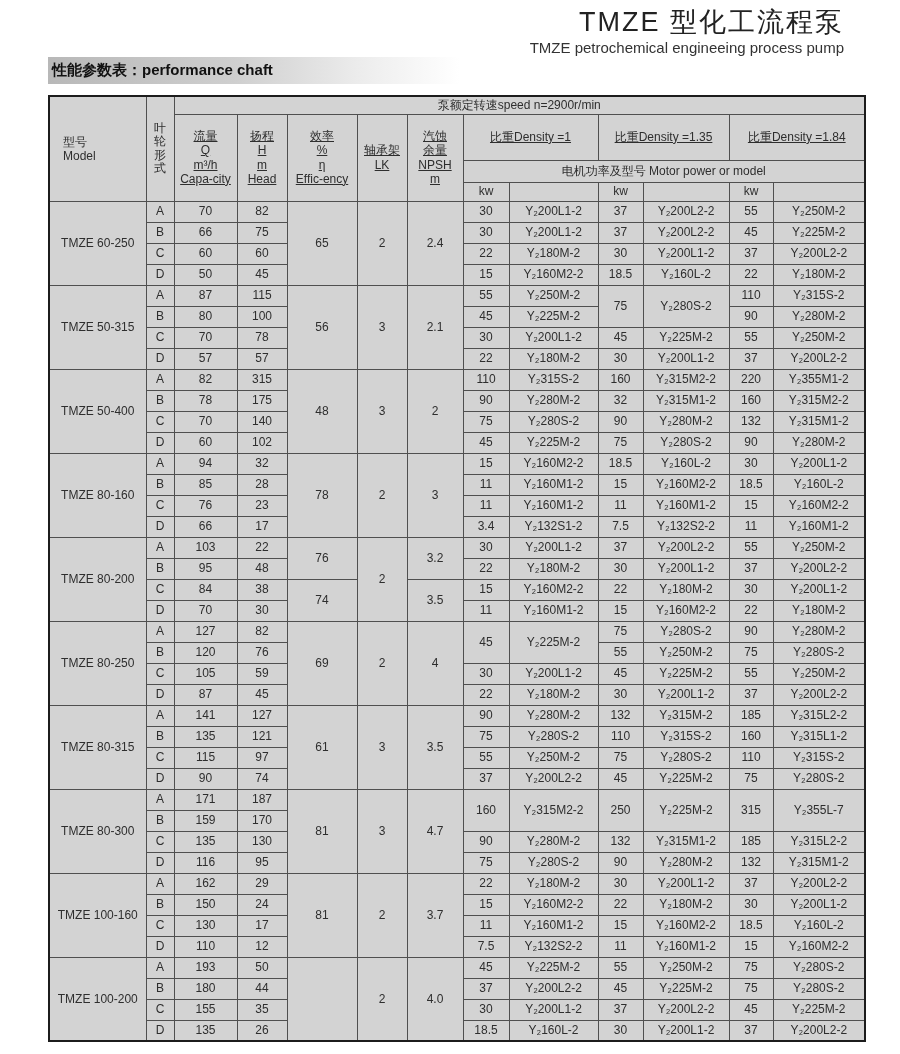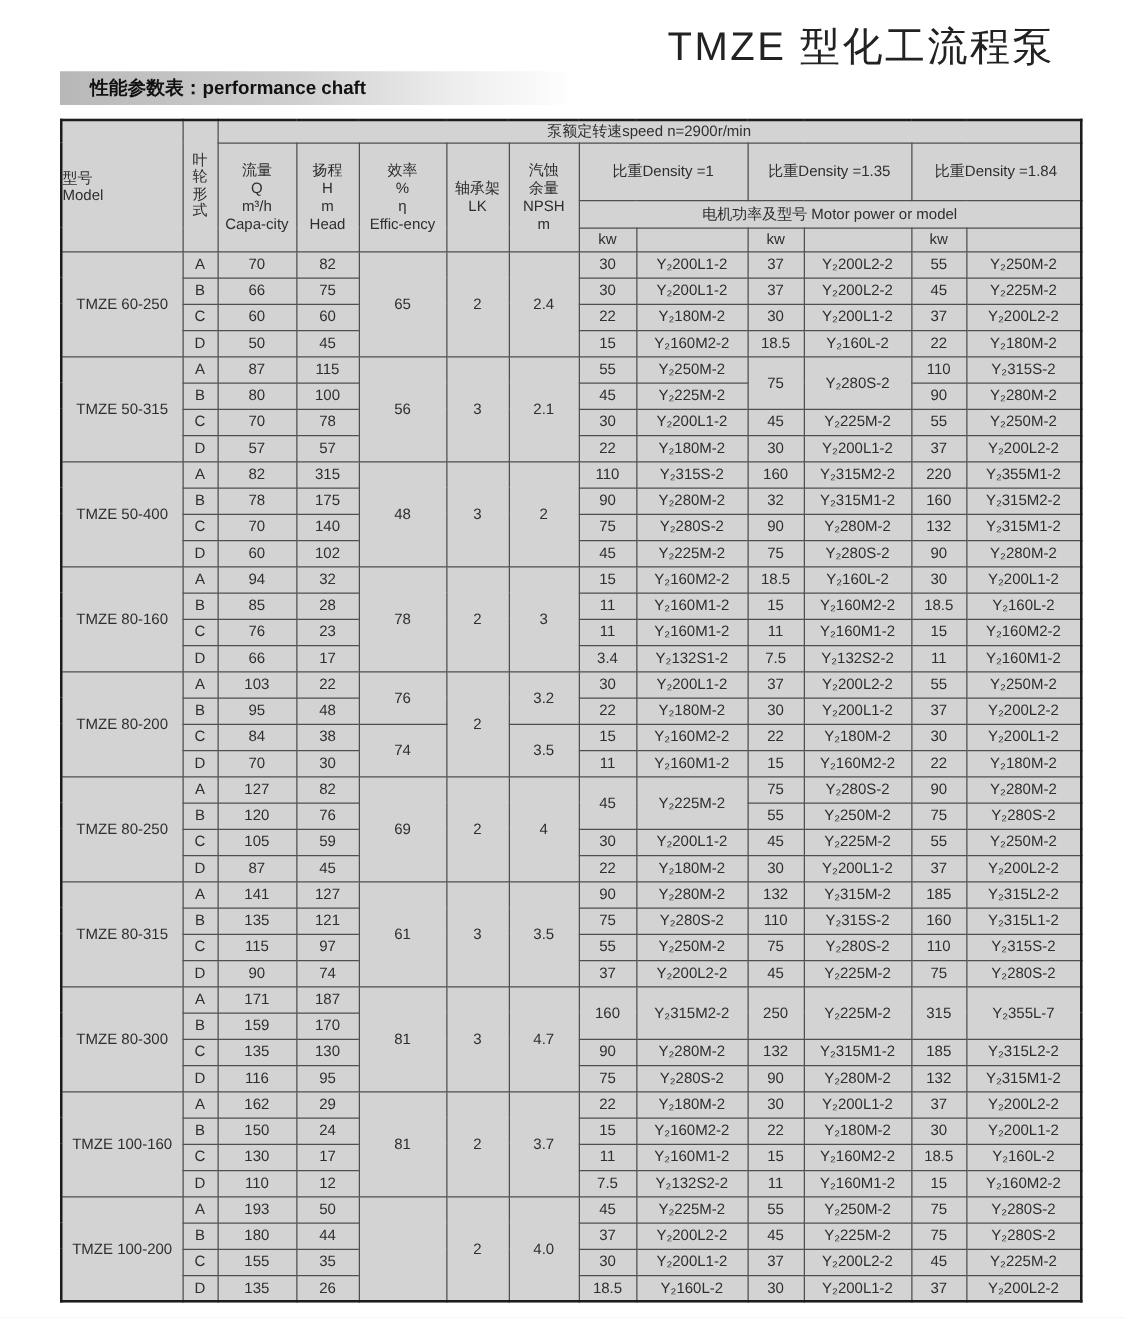--- a/index.html
+++ b/index.html
@@ -1,45 +1,46 @@
 <!DOCTYPE html>
 <html style="--table-bg: #d3d3d3; --grid: #4f4f4f;"><head>
 <meta charset="utf-8">
 <style>
   html,body{margin:0;padding:0;background:#fff;}
   body{width:900px;height:1054px;font-family:"Liberation Sans","DejaVu Sans",sans-serif;color:#2e2e2e;}
   .page{position:relative;width:900px;height:1054px;background:#fff;overflow:hidden;}
   .titles{position:absolute;top:6px;right:56px;text-align:right;}
-  .title-cn{font-size:32px;color:#222;letter-spacing:2px;line-height:1.2;margin-top:12px;}
+  .title-cn{font-size:27px;color:#222;letter-spacing:2px;line-height:1.2;}
   .title-en{font-size:15px;color:#333;margin-top:1px;}
   .section-bar{position:absolute;top:57px;left:48px;width:420px;height:27px;
     background:linear-gradient(to right,#b8b8b8 0%,#cfcfcf 45%,#ededed 75%,#ffffff 98%);
     display:flex;align-items:center;}
-  .section-label{font-size:15px;font-weight:bold;color:#111;padding-left:24px;white-space:nowrap;}
+  .section-label{font-size:15px;font-weight:bold;color:#111;padding-left:4px;white-space:nowrap;}
   table.perf{position:absolute;top:95px;left:48px;border-collapse:collapse;table-layout:fixed;
     background:var(--table-bg,#d3d3d3);border:2px solid #1c1c1c;}
   .perf th,.perf td{border:1px solid var(--grid,#4f4f4f);font-size:12px;font-weight:normal;
     text-align:center;vertical-align:middle;padding:0;color:#2e2e2e;line-height:1.18;
     overflow:hidden;white-space:nowrap;}
   .perf th.multiline{white-space:pre-line;}
-  .perf th.model-head{text-align:left;white-space:pre-line;}
+  .perf th.model-head{text-align:left;padding-left:13px;white-space:pre-line;}
   .perf th.impeller-head{white-space:pre-line;line-height:1.12;font-size:12px;}
   .perf tr.hr1{height:18px;}
-  .perf tr.hr2{height:46px;}
+  .perf tr.hr2{height:46px;text-decoration:underline;}
   .perf tr.hr3{height:22px;}
   .perf tr.hr4{height:19px;}
   .perf tbody tr{height:21px;}
 </style>
 </head>
 <body>
 
 <div class="page">
 
   <div class="titles">
     <div class="title-cn">TMZE 型化工流程泵</div>
+    <div class="title-en">TMZE petrochemical engineeing process pump</div>
   </div>
 
   <div class="section-bar">
     <span class="section-label">性能参数表：performance chaft</span>
   </div>
 
   <table class="perf">
     <colgroup>
       <col style="width:97px">
         <col style="width:28px">

